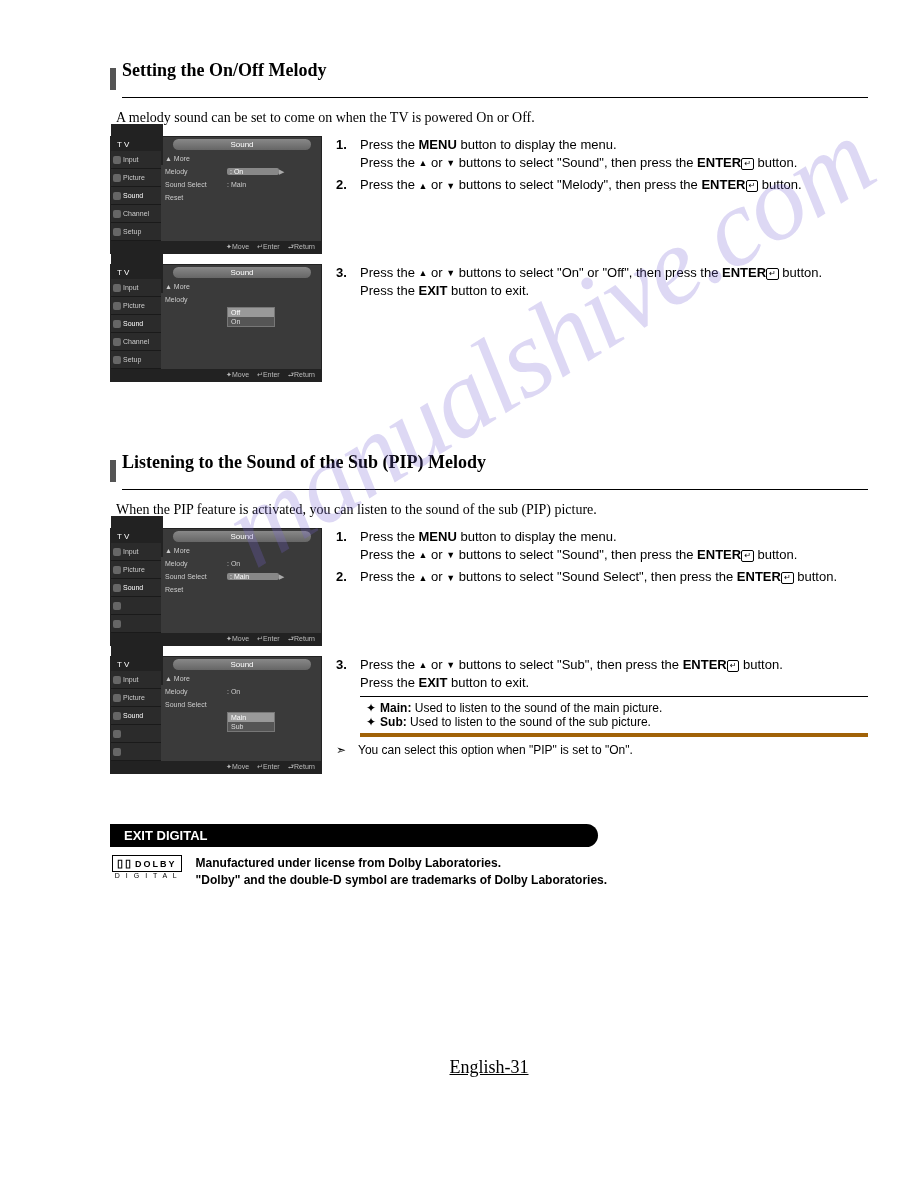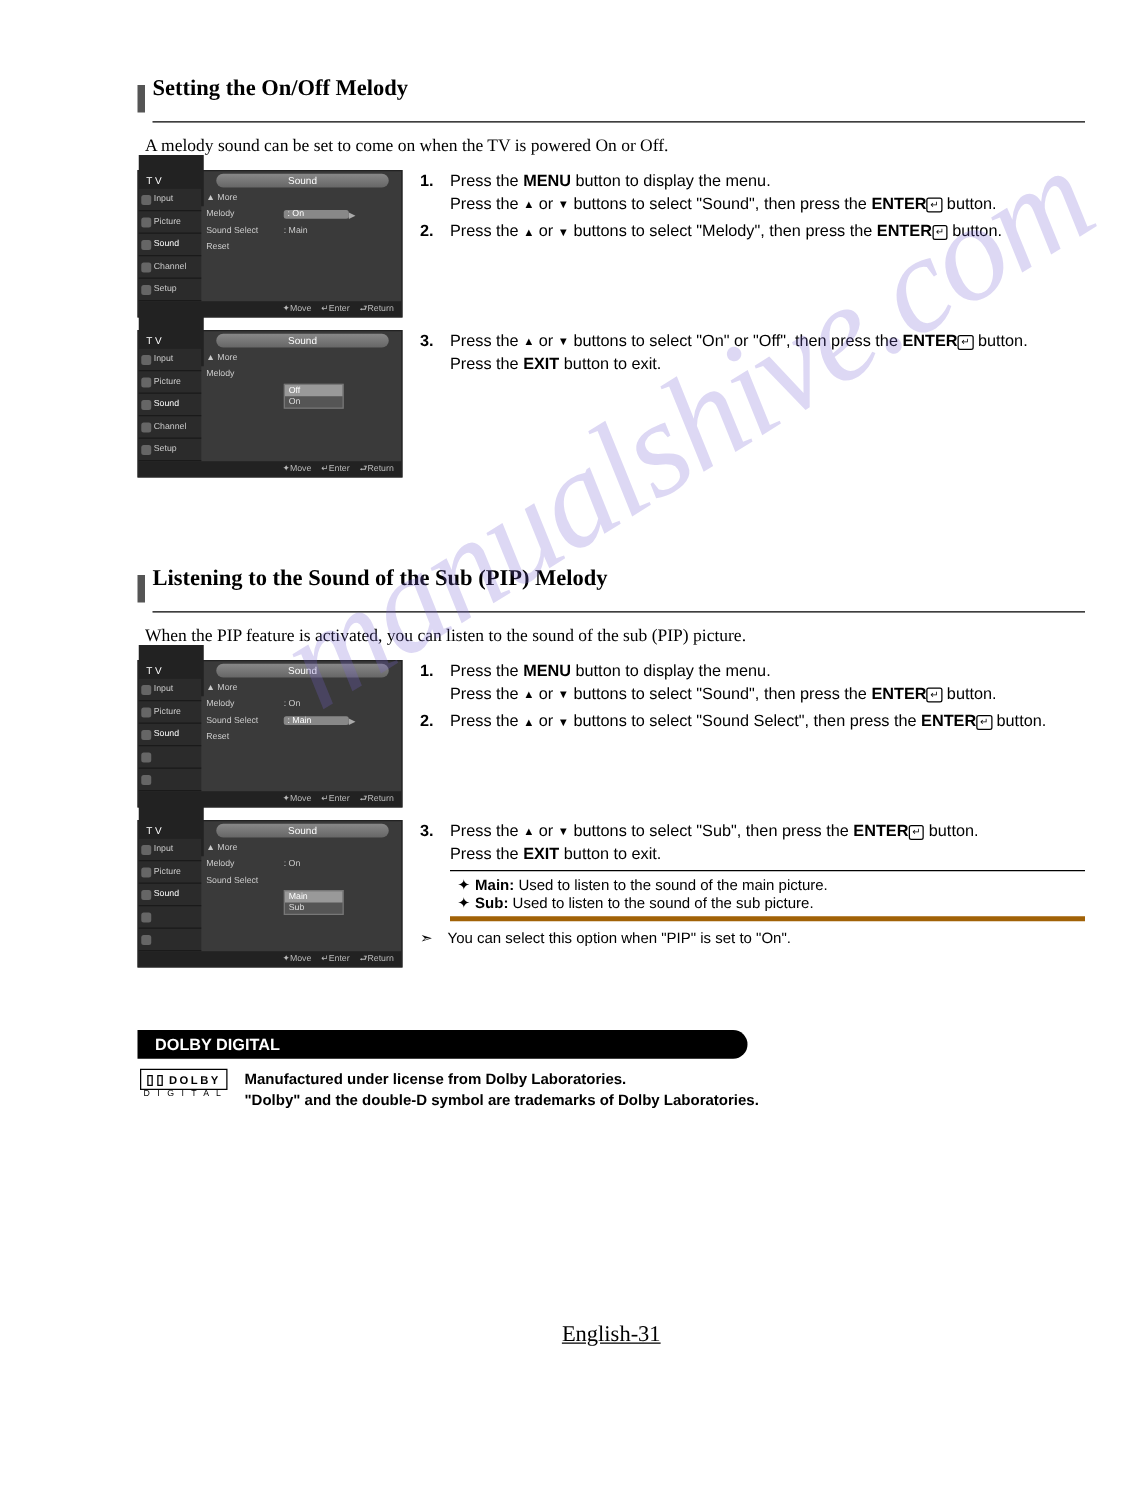--- a/index.html
+++ b/index.html
@@ -534,21 +534,21 @@
         <div><span class="bullet">✦</span><b>Sub:</b><span> Used to listen to the sound of the sub picture.</span></div>
       </div>
       <div class="tip">
         <span class="tip-icon">➣</span>
         <span>You can select this option when "PIP" is set to "On".</span>
       </div>
     </div>
   </div>
 
   <div class="dolby-row">
-    <div class="dolby-header">DOLBY DIGITAL</div>
+    <div class="dolby-header">EXIT DIGITAL</div>
     <div class="dolby-body">
       <div class="dolby-logo">
         <div class="dolby-box">
           <span class="dd">▯▯</span>
           <span>DOLBY</span>
         </div>
         <div>D I G I T A L</div>
       </div>
       <div class="dolby-text">
         <div>Manufactured under license from Dolby Laboratories.</div>

